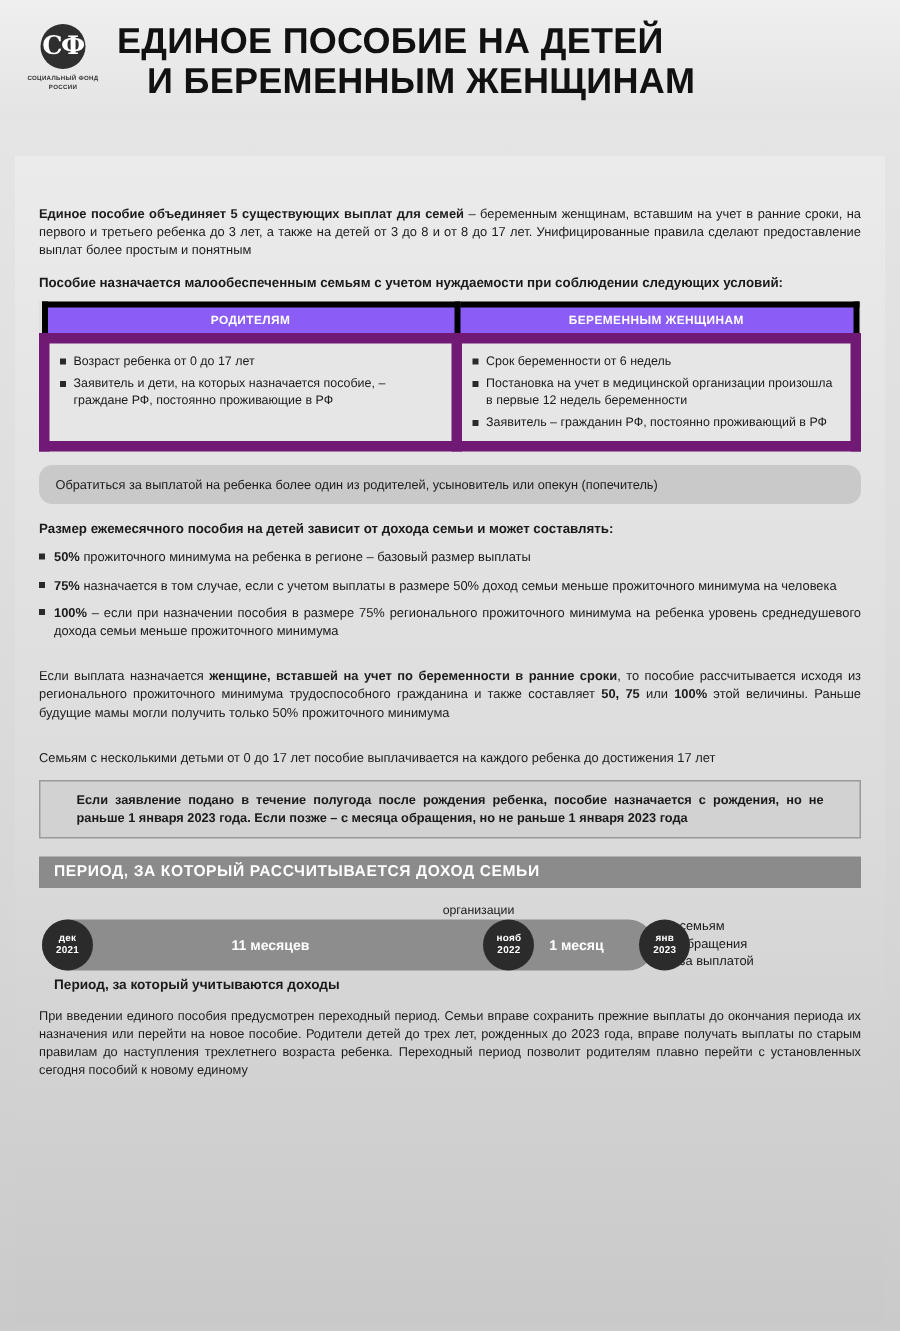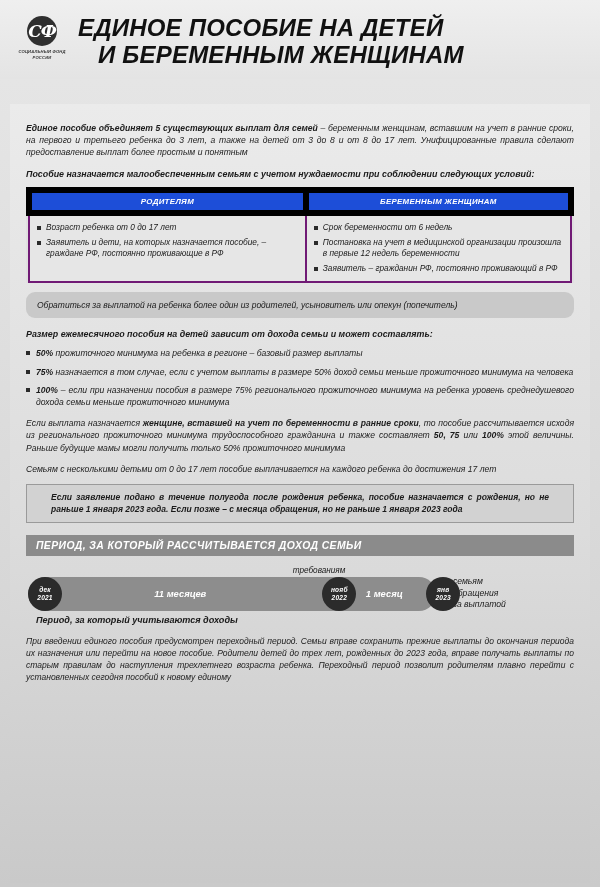--- a/index.html
+++ b/index.html
@@ -8,21 +8,20 @@
     width:600px; height:887px;
     background:#cfcfcf;
     font-family:"Liberation Sans", sans-serif;
     color:#1a1a1a;
     overflow:hidden;
   }
   .page {
     position:relative;
     width:600px; height:887px;
     background:linear-gradient(180deg,#e7e7e7 0%, #dedede 40%, #d6d6d6 70%, #cacaca 100%);
-    font-style:italic;
   }
 
   
   .header {
     position:relative;
     padding:14px 16px 10px 16px;
     display:flex;
     align-items:flex-start;
     gap:10px;
     background:linear-gradient(180deg,#efefef,#e4e4e4);
@@ -68,51 +67,51 @@
     left:10px; top:104px; right:10px; bottom:4px;
     background:linear-gradient(180deg,#ebebeb,#dcdcdc 55%, #c9c9c9);
     padding:14px 16px 8px 16px;
   }
 
   p, div { font-size:8.6px; }
   .para {
     font-size:8.6px;
     line-height:1.42;
     text-align:justify;
-    margin:4px 0 9px 0;
+    margin:18px 0 9px 0;
     color:#1c1c1c;
   }
   .b { font-weight:bold; }
 
   .subhead {
     font-size:8.9px;
     font-weight:bold;
     line-height:1.4;
     margin:0 0 7px 0;
   }
 
   
   table.cond {
     width:100%;
     border-collapse:collapse;
     margin-bottom:9px;
     background:#e0e0e0;
   }
   table.cond th {
-    background:#1d4ed8;
+    background:#8b5cf6;
     color:#fff;
     font-size:7.9px;
     font-weight:bold;
     letter-spacing:0.3px;
     padding:4px 4px;
-    border:6px solid #000000;
+    border:4px solid #000000;
     text-transform:uppercase;
   }
   table.cond td {
-    border:2px solid #701a75;
+    border:7px solid #701a75;
     vertical-align:top;
     padding:6px 7px;
     background:#e6e6e6;
     margin-top:28px;
   }
   ul.sq { list-style:none; margin:0; padding:0; }
   ul.sq li {
     position:relative;
     padding-left:9px;
     font-size:8.3px;
@@ -328,21 +327,21 @@
     </p>
 
     <p class="para">Семьям с несколькими детьми от 0 до 17 лет пособие выплачивается на каждого ребенка до достижения 17 лет</p>
 
     <div class="boxnote">Если заявление подано в течение полугода после рождения ребенка, пособие назначается с рождения, но не раньше 1 января 2023 года. Если позже – с месяца обращения, но не раньше 1 января 2023 года</div>
 
     <div class="secbar">ПЕРИОД, ЗА КОТОРЫЙ РАССЧИТЫВАЕТСЯ ДОХОД СЕМЬИ</div>
 
     <div class="tl-wrap">
       <div class="tl-incl">
-        <span class="cap">требованиям</span>
+        <span class="cap">организации</span>
         <span class="tl-tick"></span>
       </div>
       <div class="tl-bar">
         <div class="tl-seg left s12">
           <span>11 месяцев</span>
         </div>
         <div class="tl-seg right s1">
           <span>1 месяц</span>
         </div>
         <div class="tl-after">

